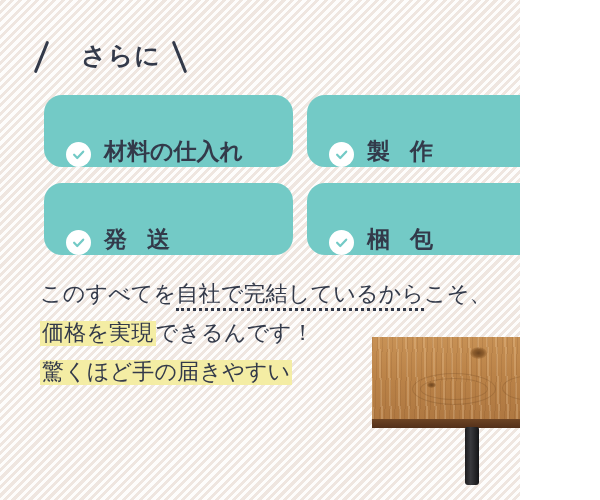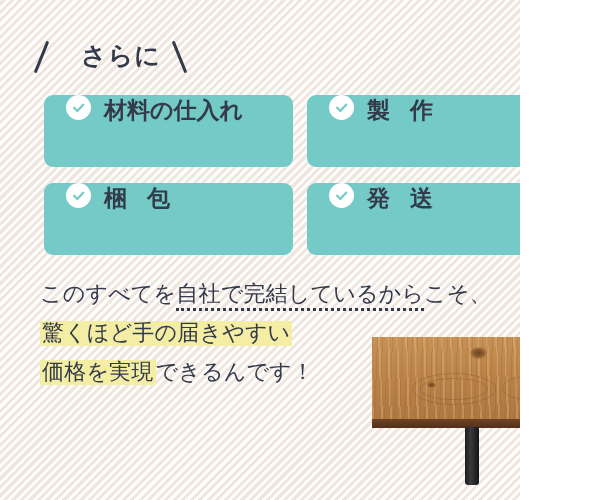--- a/index.html
+++ b/index.html
@@ -68,23 +68,23 @@
     top: 95px;
     width: 512px;
     display: grid;
     grid-template-columns: 249px 249px;
     grid-template-rows: 72px 72px;
     column-gap: 14px;
     row-gap: 16px;
   }
   .step-box {
     background: #73cac6;
-    border-radius: 9px;
+    border-radius: 18px;
     display: flex;
-    align-items: flex-start;
+    align-items: flex-end;
     padding-left: 22px;
     box-sizing: border-box;
   }
   .check-icon {
     flex: 0 0 auto;
     width: 25px;
     height: 25px;
     border-radius: 50%;
     background: #ffffff;
     display: flex;
@@ -236,43 +236,43 @@
       </span>
       <span class="step-label spaced">製 作</span>
     </div>
 
     <div class="step-box">
       <span class="check-icon">
         <svg width="15" height="15" viewBox="0 0 24 24" aria-hidden="true">
           <path d="M5 12.5 L10 17.5 L19.5 7.5" fill="none" stroke="#73cac6" stroke-width="3.6" stroke-linecap="round" stroke-linejoin="round"></path>
         </svg>
       </span>
+      <span class="step-label spaced">発 送</span>
+    </div>
+
+    <div class="step-box">
+      <span class="check-icon">
+        <svg width="15" height="15" viewBox="0 0 24 24" aria-hidden="true">
+          <path d="M5 12.5 L10 17.5 L19.5 7.5" fill="none" stroke="#73cac6" stroke-width="3.6" stroke-linecap="round" stroke-linejoin="round"></path>
+        </svg>
+      </span>
       <span class="step-label spaced">梱 包</span>
-    </div>
-
-    <div class="step-box">
-      <span class="check-icon">
-        <svg width="15" height="15" viewBox="0 0 24 24" aria-hidden="true">
-          <path d="M5 12.5 L10 17.5 L19.5 7.5" fill="none" stroke="#73cac6" stroke-width="3.6" stroke-linecap="round" stroke-linejoin="round"></path>
-        </svg>
-      </span>
-      <span class="step-label spaced">発 送</span>
     </div>
 
   </div>
 
   <div id="body-copy">
     <div class="copy-line">
       <span>このすべてを</span><span class="dotted">自社で完結しているから</span><span>こそ、</span>
     </div>
     <div class="copy-line">
+      <span class="marker">価格を実現</span><span>できるんです！</span>
+    </div>
+    <div class="copy-line">
       <span class="marker">驚くほど手の届きやすい</span>
-    </div>
-    <div class="copy-line">
-      <span class="marker">価格を実現</span><span>できるんです！</span>
     </div>
   </div>
 
   <div id="furniture">
     <div id="wood-top">
       <div class="knot" id="knot1"></div>
       <div class="knot" id="knot2"></div>
       <div class="knot" id="knot3"></div>
       <div class="grain-arc" id="arc1"></div>
       <div class="grain-arc" id="arc2"></div>

